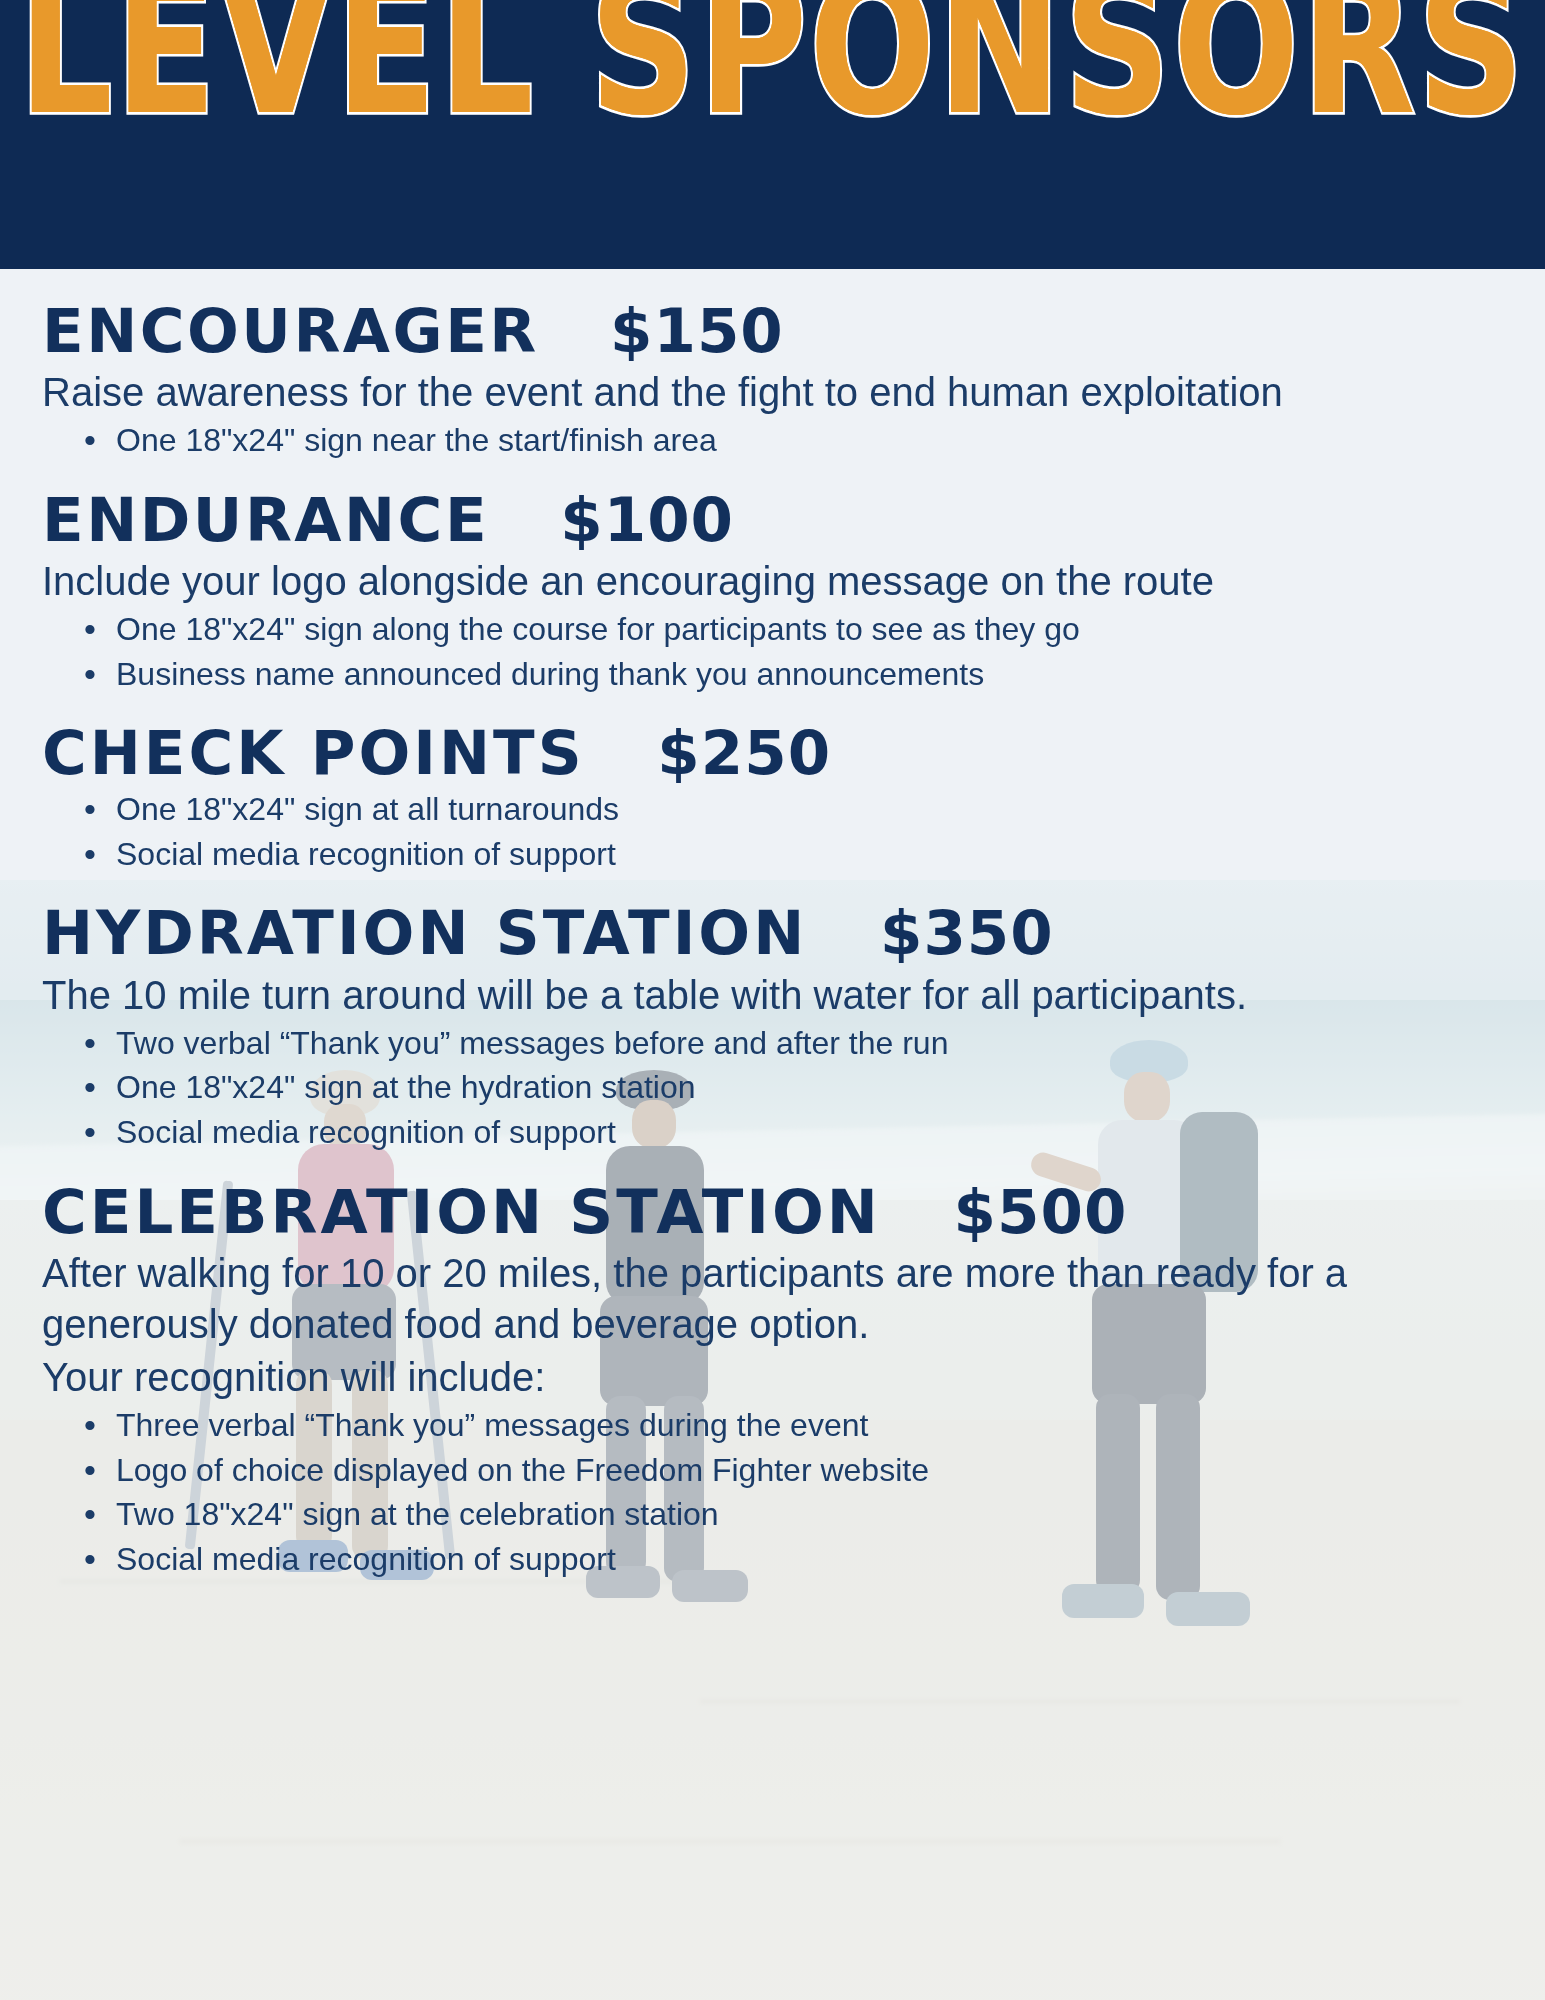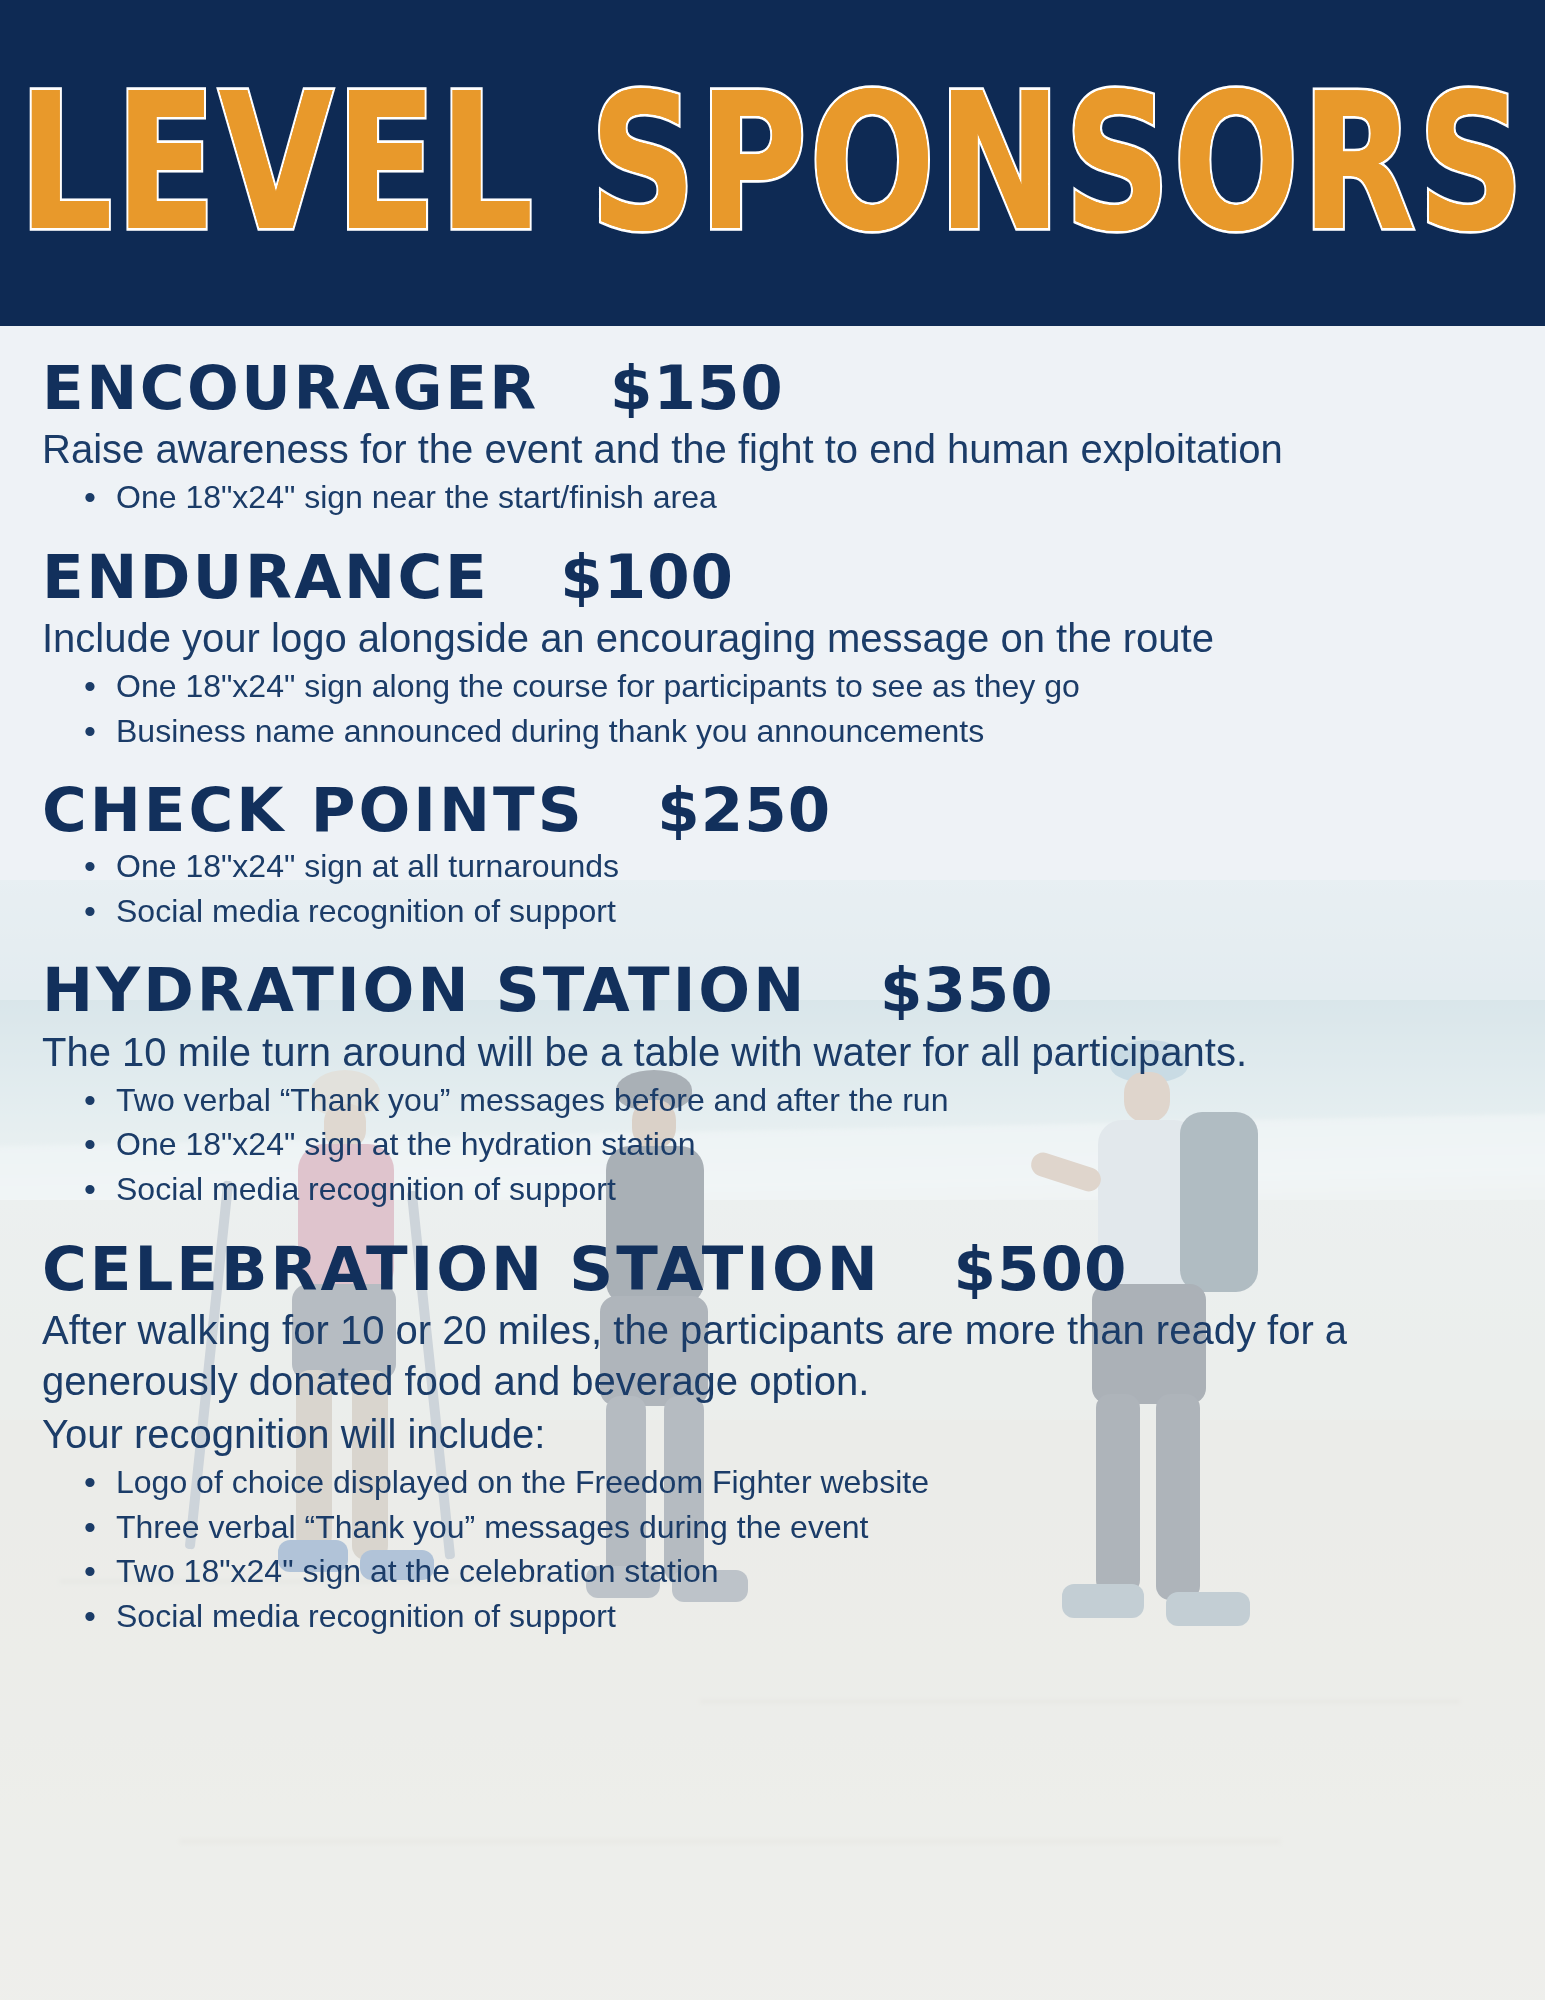--- a/index.html
+++ b/index.html
@@ -75,24 +75,23 @@
     width: 1545px; height: 1120px;
     background: rgba(238,242,246,0.62);
     z-index: 1;
   }
 
   
   #header-banner {
     position: relative;
     z-index: 3;
     width: 100%;
-    height: 326px;
+    height: 269px;
     background: #0e2a54;
     display: flex;
-    align-items: center;
     justify-content: center;
     box-sizing: border-box;
   }
   #header-title {
     font-family: "DejaVu Sans", sans-serif;
     font-weight: bold;
     font-size: 140px;
     letter-spacing: 2px;
     color: #e8992b;
     -webkit-text-stroke: 4px #ffffff;
@@ -269,20 +268,20 @@
 
   <section class="tier t-celebration">
     <h2 class="tier-title sp2">
       <span>CELEBRATION STATION</span>
       &nbsp;
       <span class="amount">$500</span>
     </h2>
     <p class="tier-desc">After walking for 10 or 20 miles, the participants are more than ready for a generously donated food and beverage option.</p>
     <p class="tier-desc">Your recognition will include:</p>
     <ul class="tier-list">
+      <li>Three verbal “Thank you” messages during the event</li>
       <li>Logo of choice displayed on the Freedom Fighter website</li>
-      <li>Three verbal “Thank you” messages during the event</li>
       <li>Two 18"x24" sign at the celebration station</li>
       <li>Social media recognition of support</li>
     </ul>
   </section>
 
 </div>
 
 </body></html>

